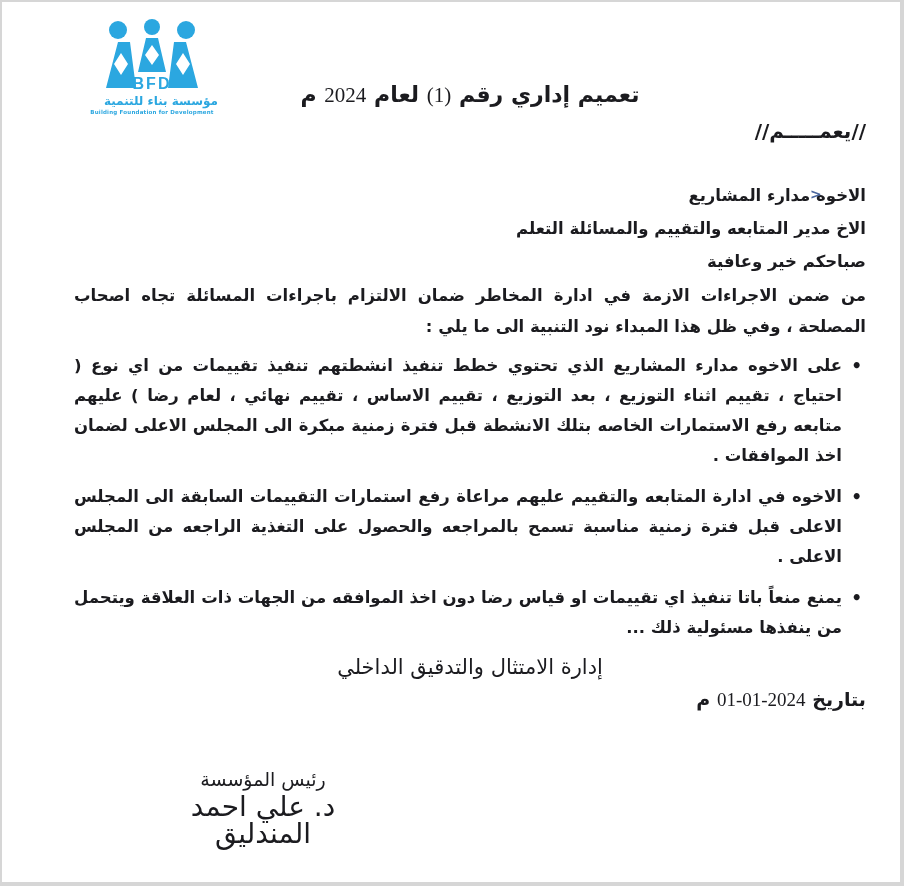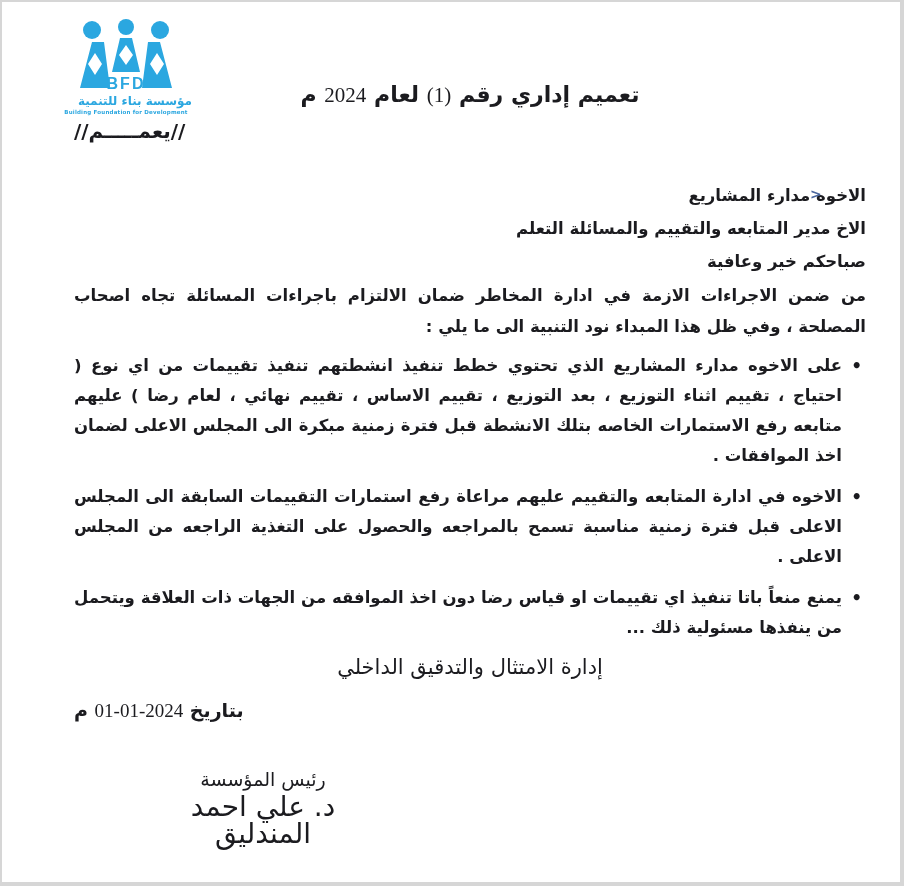--- a/index.html
+++ b/index.html
@@ -9,38 +9,38 @@
     box-sizing:border-box;
     background:#ffffff;
     border:2px solid #d6d6d6;
     border-right-width:4px;
     border-bottom-width:4px;
     overflow:hidden;
     font-family:"DejaVu Sans", sans-serif;
     color:#1b1b1f;
   }
   
-  .logo{position:absolute;top:16px;left:58px;width:132px;text-align:center;line-height:1.15;}
+  .logo{position:absolute;top:16px;left:84px;width:132px;text-align:center;line-height:1.15;}
   .logo svg{display:block;margin:0 auto;}
   .logo-ar{font-size:12px;font-weight:bold;margin-top:1px;}
   .logo-en{font-size:5.5px;font-weight:bold;letter-spacing:.2px;}
   
   .stray-mark{position:absolute;left:808px;top:184px;font-size:14px;font-weight:bold;color:#48649c;}
   
   .doc{direction:rtl;text-align:right;padding:80px 34px 0 72px;}
   .title-line1{text-align:center;font-weight:bold;font-size:22px;}
   .title-line1 .num{font-family:"Liberation Serif", serif;font-weight:normal;font-size:21px;}
-  .title-line2{text-align:left;font-weight:bold;font-size:20px;margin-top:11px;letter-spacing:.5px;}
+  .title-line2{text-align:right;font-weight:bold;font-size:20px;margin-top:11px;letter-spacing:.5px;}
   .salutation{margin-top:36px;font-size:16.5px;font-weight:bold;line-height:33px;}
   .intro{font-size:16.5px;font-weight:bold;line-height:31px;text-align:justify;margin-top:2px;}
   .bullets{list-style:none;margin:9px 0 0;padding:0 24px 0 0;font-size:16.5px;font-weight:bold;}
   .bullets li{position:relative;text-align:justify;line-height:30px;margin-bottom:11px;}
   .bullets li::before{content:"\2022";position:absolute;right:-20px;top:0;font-size:17px;}
   .dept{text-align:center;font-size:21px;font-weight:normal;margin-top:12px;}
-  .dateline{text-align:left;font-size:19px;font-weight:bold;margin-top:20px;}
+  .dateline{text-align:right;font-size:19px;font-weight:bold;margin-top:9px;}
   .dateline .num{font-family:"Liberation Serif", serif;font-weight:normal;font-size:19px;}
   
   .signature{
     position:absolute;left:146px;top:764px;width:230px;
     direction:rtl;text-align:center;
     font-weight:normal;line-height:27px;
   }
   .sig-role{font-size:19px;}
   .sig-name{font-size:28px;}
 </style>

